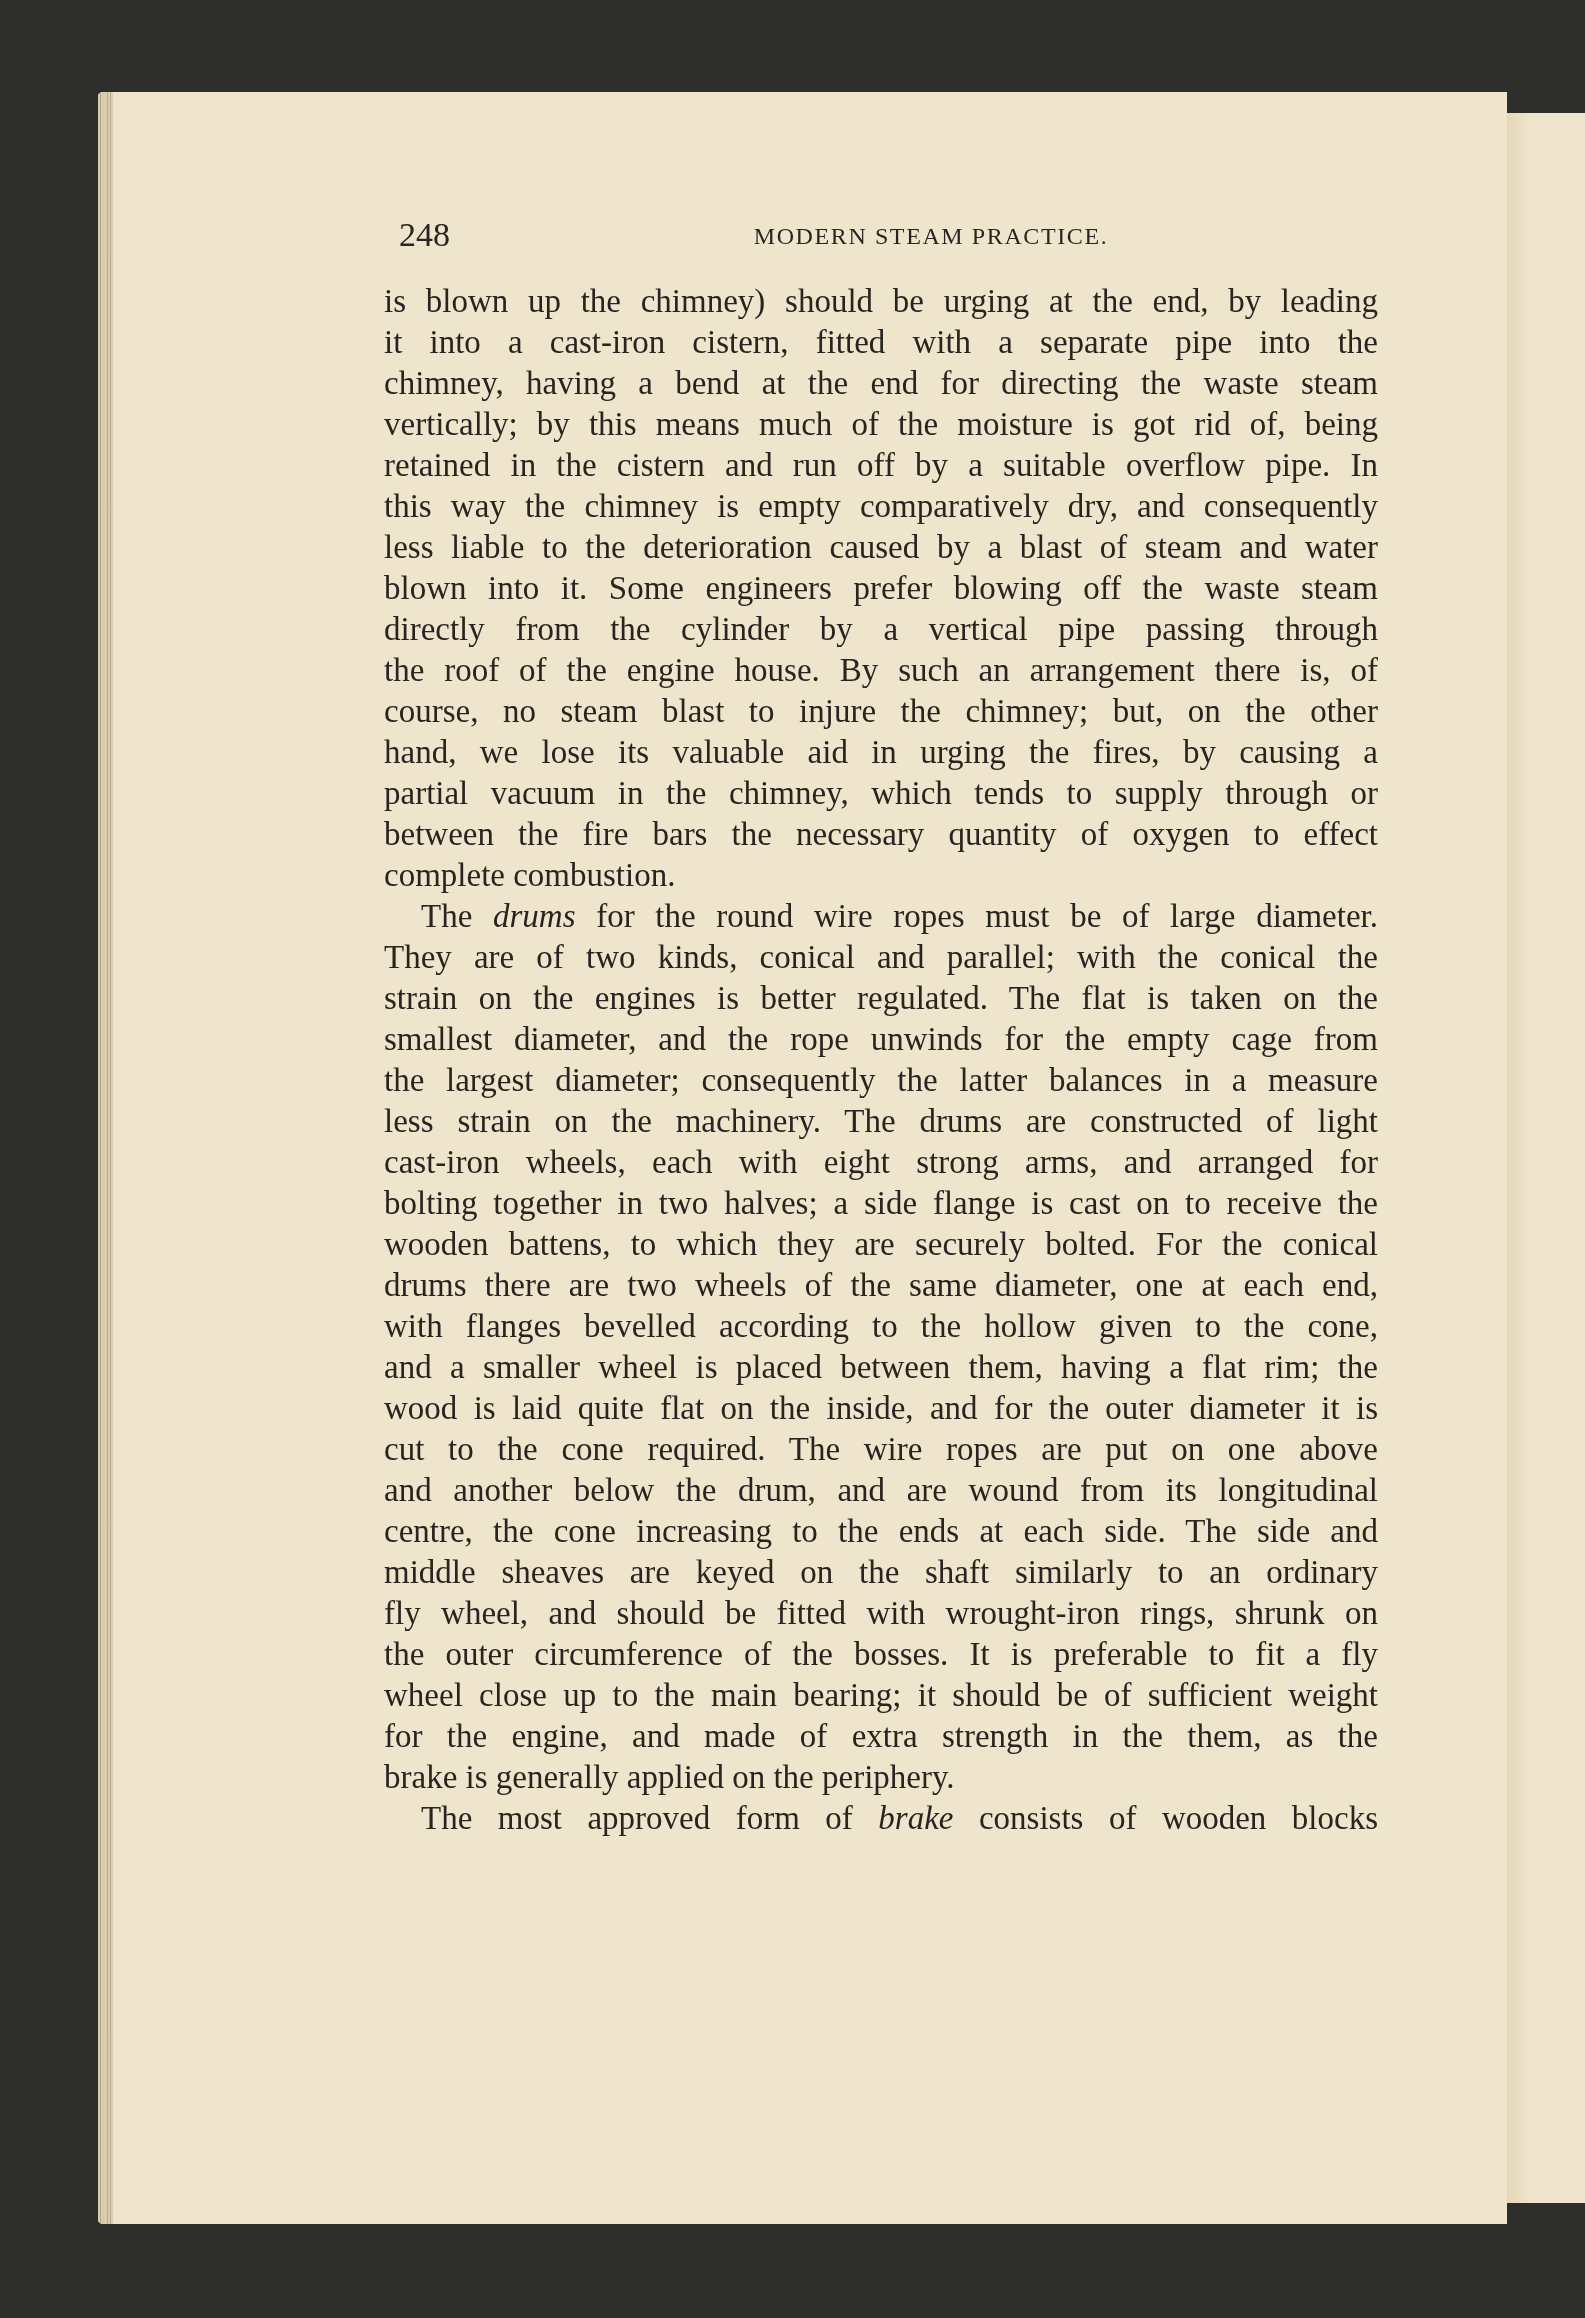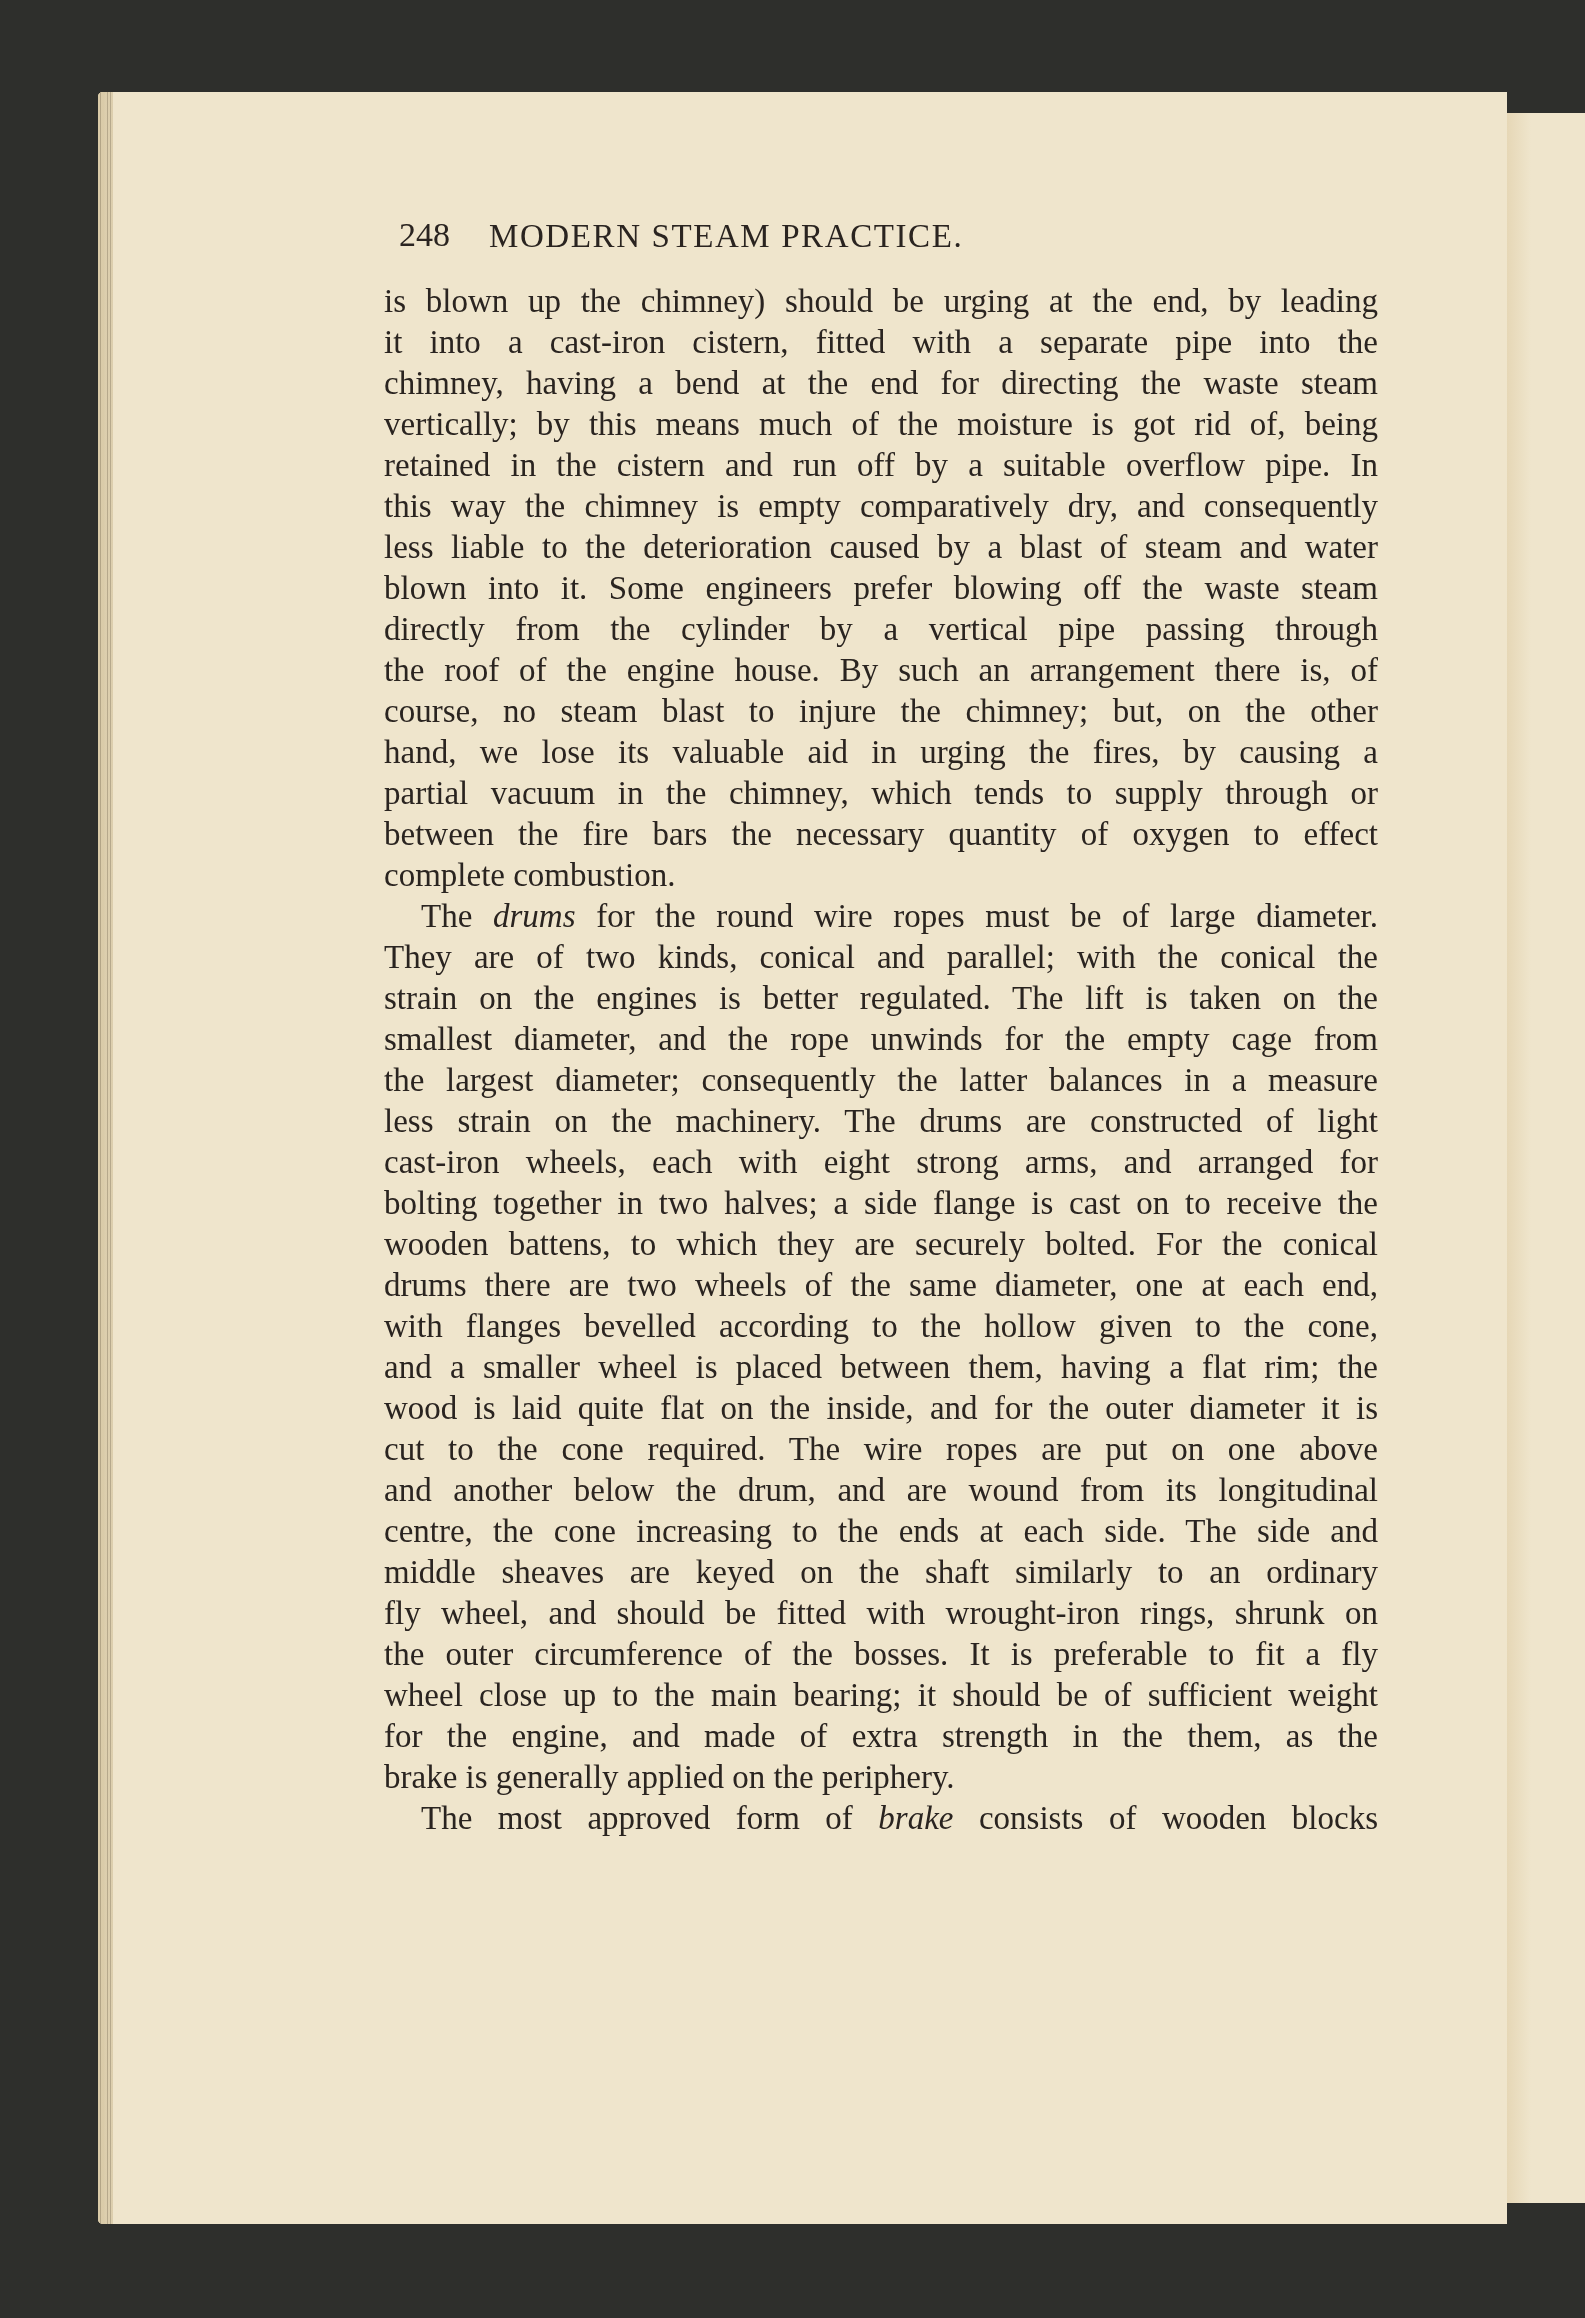--- a/index.html
+++ b/index.html
@@ -63,21 +63,22 @@
       left: 15px;
       top: 0;
       font-size: 34px;
       line-height: 40px;
     }
     .title {
       position: absolute;
       left: 0;
       right: 0;
       top: 4.8px;
-      font-size: 33px;
+      text-align: center;
+      font-size: 24px;
       letter-spacing: 1.6px;
       line-height: 32px;
       padding-left: 105px;
     }
     .body-text {
       position: absolute;
       left: 384px;
       top: 281px;
       width: 994px;
       font-family: "Liberation Serif", "DejaVu Serif", serif;
@@ -137,21 +138,21 @@
     <span class="line">course, no steam blast to injure the chimney; but, on the other</span>
     <span class="line">hand, we lose its valuable aid in urging the fires, by causing a</span>
     <span class="line">partial vacuum in the chimney, which tends to supply through or</span>
     <span class="line">between the fire bars the necessary quantity of oxygen to effect</span>
     <span class="line last">complete combustion.</span>
   </p>
 
   <p>
     <span class="line indent"><span>The </span><em>drums</em><span> for the round wire ropes must be of large diameter.</span></span>
     <span class="line">They are of two kinds, conical and parallel; with the conical the</span>
-    <span class="line">strain on the engines is better regulated. The lift is taken on the</span>
+    <span class="line">strain on the engines is better regulated. The flat is taken on the</span>
     <span class="line">smallest diameter, and the rope unwinds for the empty cage from</span>
     <span class="line">the largest diameter; consequently the latter balances in a measure</span>
     <span class="line">less strain on the machinery. The drums are constructed of light</span>
     <span class="line">cast-iron wheels, each with eight strong arms, and arranged for</span>
     <span class="line">bolting together in two halves; a side flange is cast on to receive the</span>
     <span class="line">wooden battens, to which they are securely bolted. For the conical</span>
     <span class="line">drums there are two wheels of the same diameter, one at each end,</span>
     <span class="line">with flanges bevelled according to the hollow given to the cone,</span>
     <span class="line">and a smaller wheel is placed between them, having a flat rim; the</span>
     <span class="line">wood is laid quite flat on the inside, and for the outer diameter it is</span>

